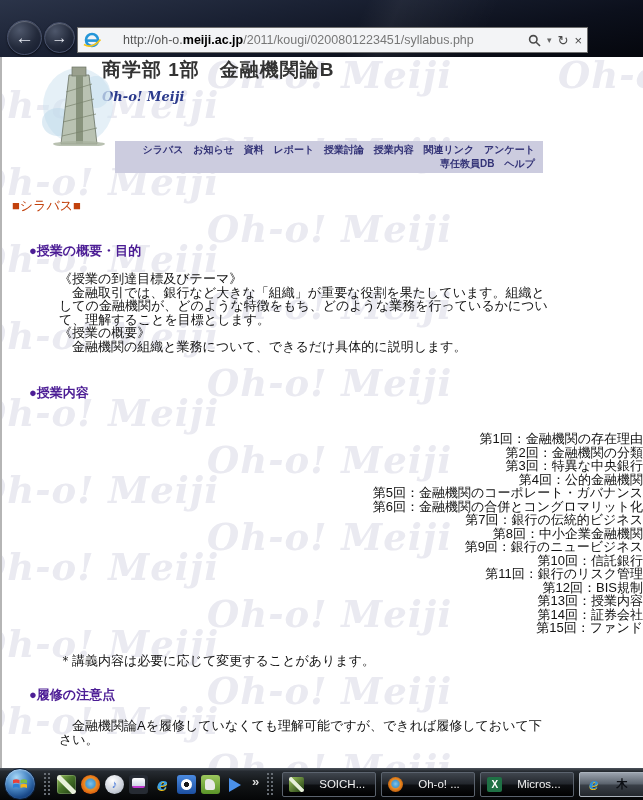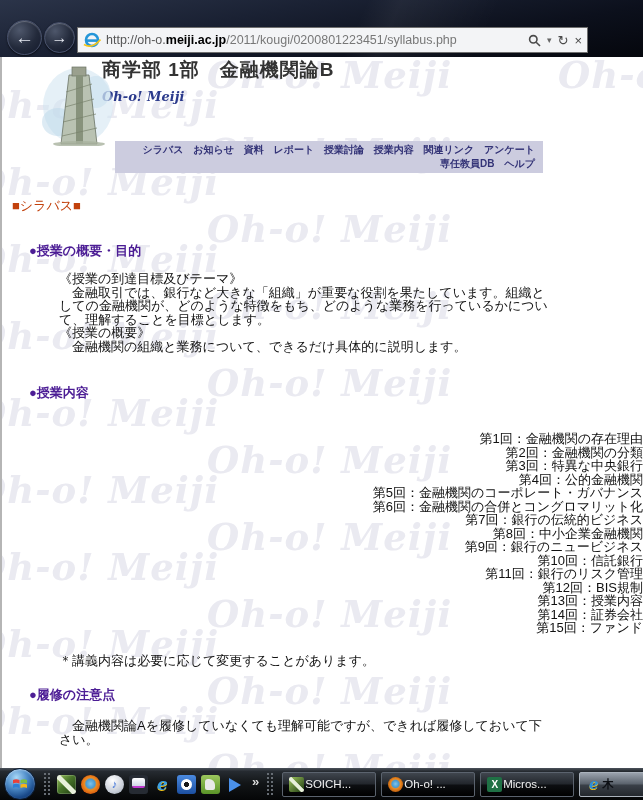--- a/index.html
+++ b/index.html
@@ -14,21 +14,21 @@
             background:linear-gradient(115deg, rgba(255,255,255,0) 55%, rgba(255,255,255,.05) 60%, rgba(255,255,255,0) 75%); }
   .nav-btn { position:absolute; border-radius:50%; z-index:2;
              background:radial-gradient(circle at 35% 28%, #4e576b 0%, #232a3b 55%, #12182a 100%);
              border:1px solid #47506a; color:#e6eaf2; display:flex; align-items:center; justify-content:center;
              font-weight:bold; cursor:pointer; box-shadow:0 1px 2px rgba(0,0,0,.6), inset 0 1px 1px rgba(255,255,255,.25); }
   .back { left:7px; top:20px; width:33px; height:33px; font-size:19px; }
   .fwd  { left:44px; top:22px; width:29px; height:29px; font-size:16px; }
   .addressbar { position:absolute; left:77px; top:27px; width:511px; height:26px; z-index:2;
                 background:#f3f4f6; border:1px solid #6f6f6f; box-sizing:border-box;
                 display:flex; align-items:center; padding:0 5px; }
-  .url { font-size:12.5px; color:#555; margin-left:5px; white-space:nowrap; overflow:hidden; }
+  .url { font-size:12.5px; color:#555; margin-left:22px; white-space:nowrap; overflow:hidden; }
   .url b { color:#000; }
   .url .path { color:#777; }
   .addr-icons { margin-left:auto; display:flex; align-items:center; gap:6px; color:#4a4a4a; }
   .addr-icons .glyph { font-size:13px; line-height:1; cursor:pointer; }
   .caret { font-size:9px !important; color:#666; }
 
   
   .page { position:absolute; top:57px; left:0; width:643px; height:743px; background:#fff;
           border-left:2px solid #b5b5b5; box-sizing:border-box; overflow:hidden; }
   .wm { position:absolute; font-family:"DejaVu Serif","Liberation Serif",serif; font-style:italic; font-weight:bold;
@@ -85,21 +85,21 @@
               background:radial-gradient(circle,#1a1a1a 0 30%, #fff 36% 100%); }
   .qi-evernote { background:linear-gradient(#9dc85e,#5a9428); }
   .qi-evernote::after { content:""; position:absolute; left:4px; top:4px; width:10px; height:11px;
               background:#e9e9e9; border-radius:3px 6px 2px 2px; }
   .qi-play { background:transparent; border-radius:0; }
   .qi-play::after { content:""; position:absolute; left:4px; top:3px; width:0; height:0;
               border-left:12px solid #4a90e8; border-top:7px solid transparent; border-bottom:7px solid transparent; }
   .chev { color:#ddd; font-size:13px; font-weight:bold; margin:0 5px 6px 5px; flex-shrink:0; cursor:pointer; }
   .taskbtn { height:25px; min-width:94px; flex-shrink:0; box-sizing:border-box; margin-left:5px; cursor:pointer;
              background:linear-gradient(180deg,#40464e 0%,#22262c 48%,#0d0f12 52%,#000 100%);
-             border:1px solid #5b636e; border-radius:2px; display:flex; align-items:center; gap:1px; padding:0 6px;
+             border:1px solid #5b636e; border-radius:2px; display:flex; align-items:center; gap:15px; padding:0 6px;
              color:#f2f2f2; font-size:11.5px; white-space:nowrap; }
   .taskbtn.active { background:linear-gradient(180deg,#9aa2ad 0%,#5a626c 48%,#3a4048 52%,#23272d 100%);
              border-color:#aab2bc; color:#0c0f14; font-weight:bold; }
   .bi { width:15px; height:15px; border-radius:2px; position:relative; flex-shrink:0; }
   .bi-green { background:linear-gradient(45deg,transparent 38%,#e9f1db 42%,#e9f1db 56%,transparent 60%),
               linear-gradient(135deg,#9ec45e,#1d3a10); }
   .bi-firefox { border-radius:50%;
               background:radial-gradient(circle at 50% 46%, #7ec3ea 0%, #4a9ad0 32%, #ef8a1e 44%, #8f3a06 100%); }
   .bi-excel { background:#1f7145; }
   .bi-excel::after { content:"X"; position:absolute; inset:0; display:flex; align-items:center; justify-content:center;

